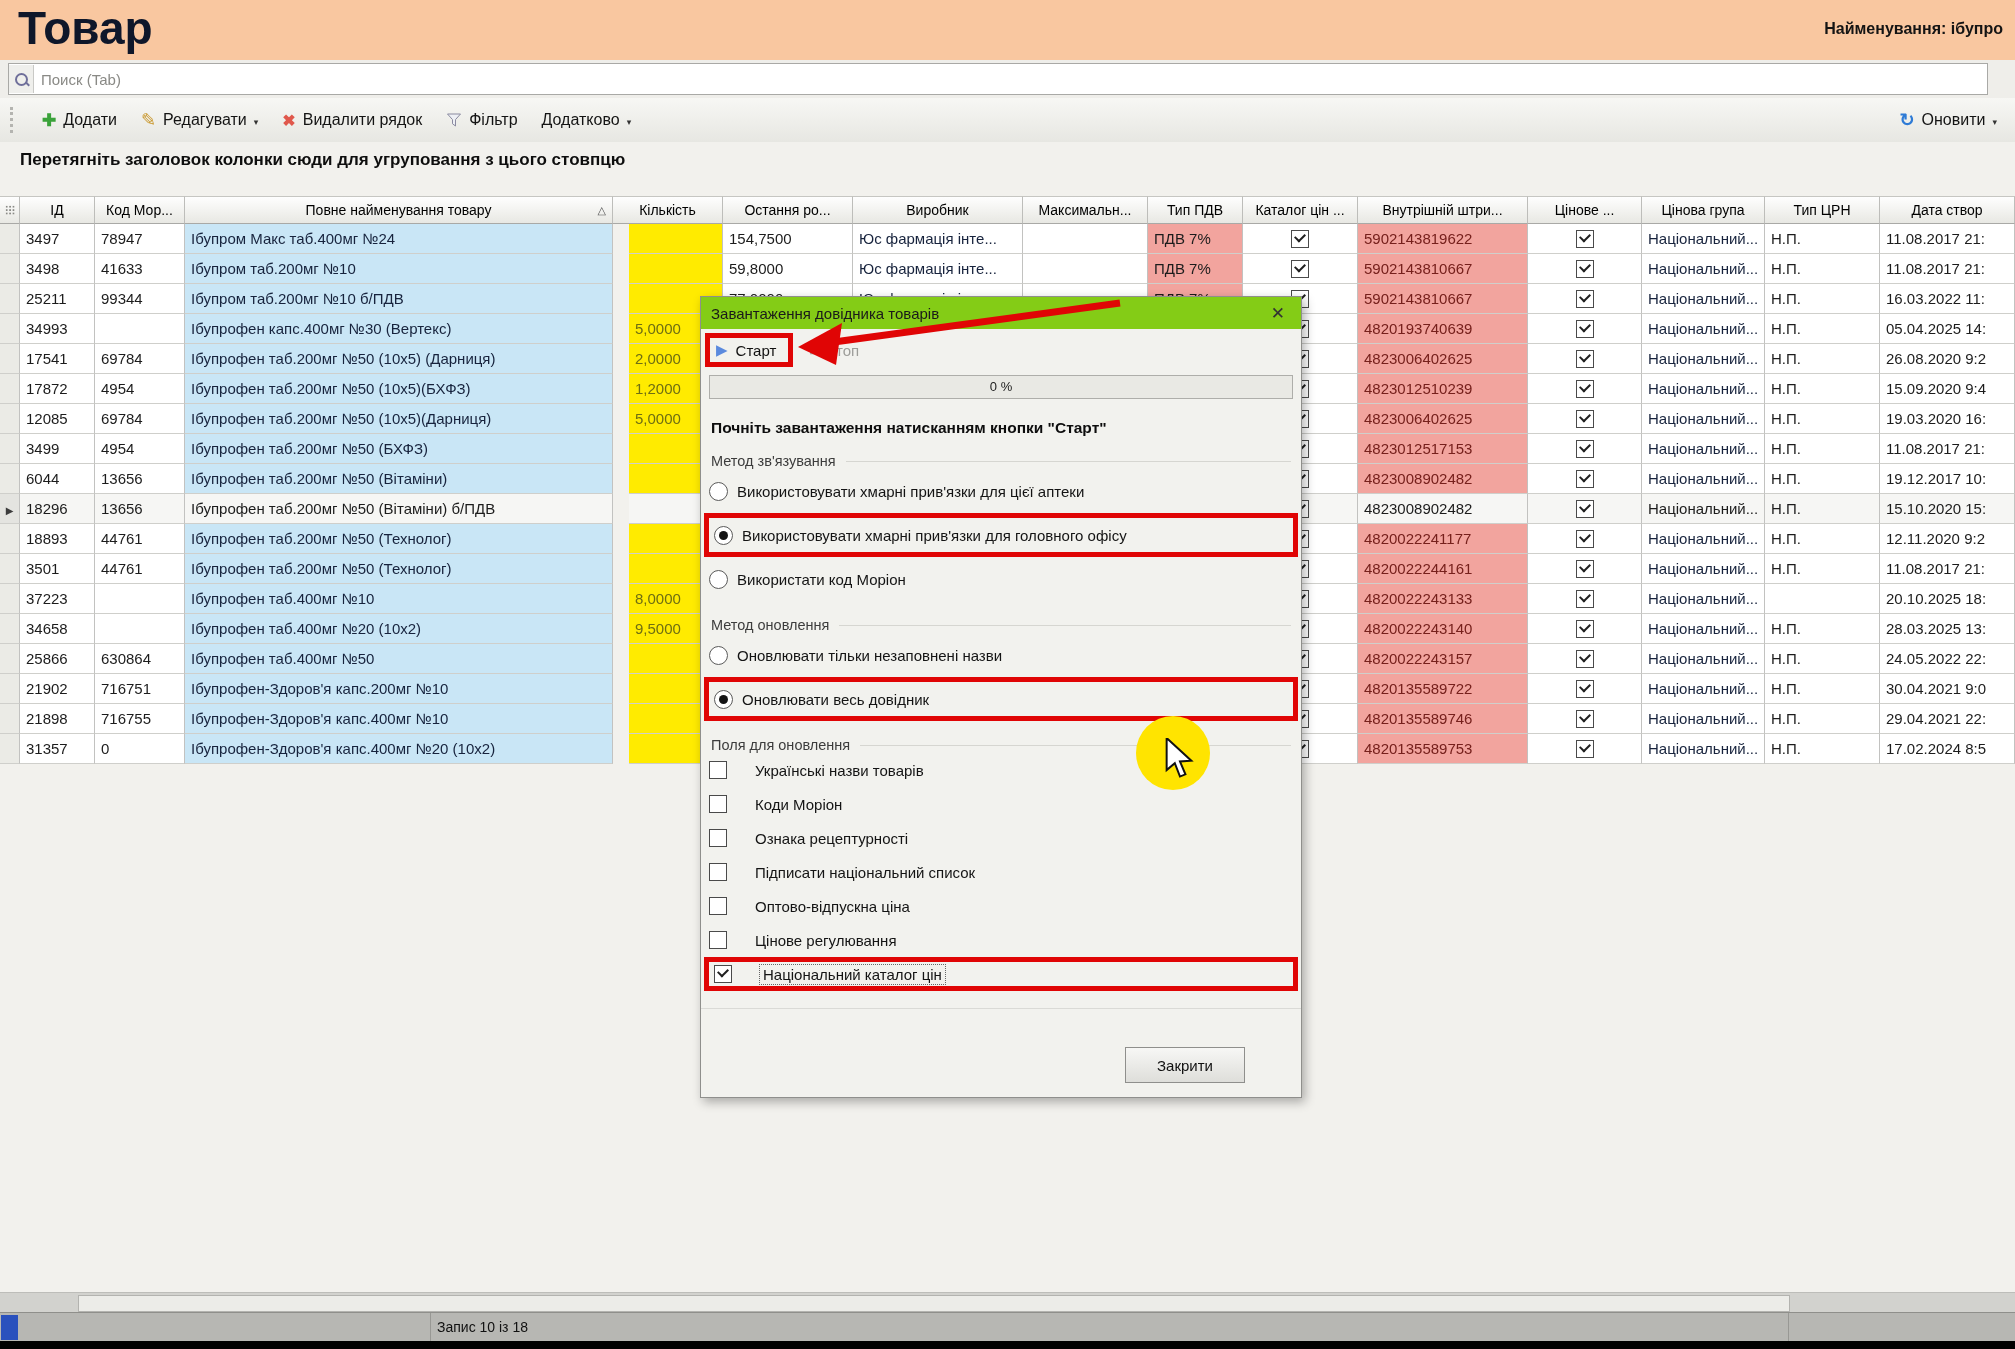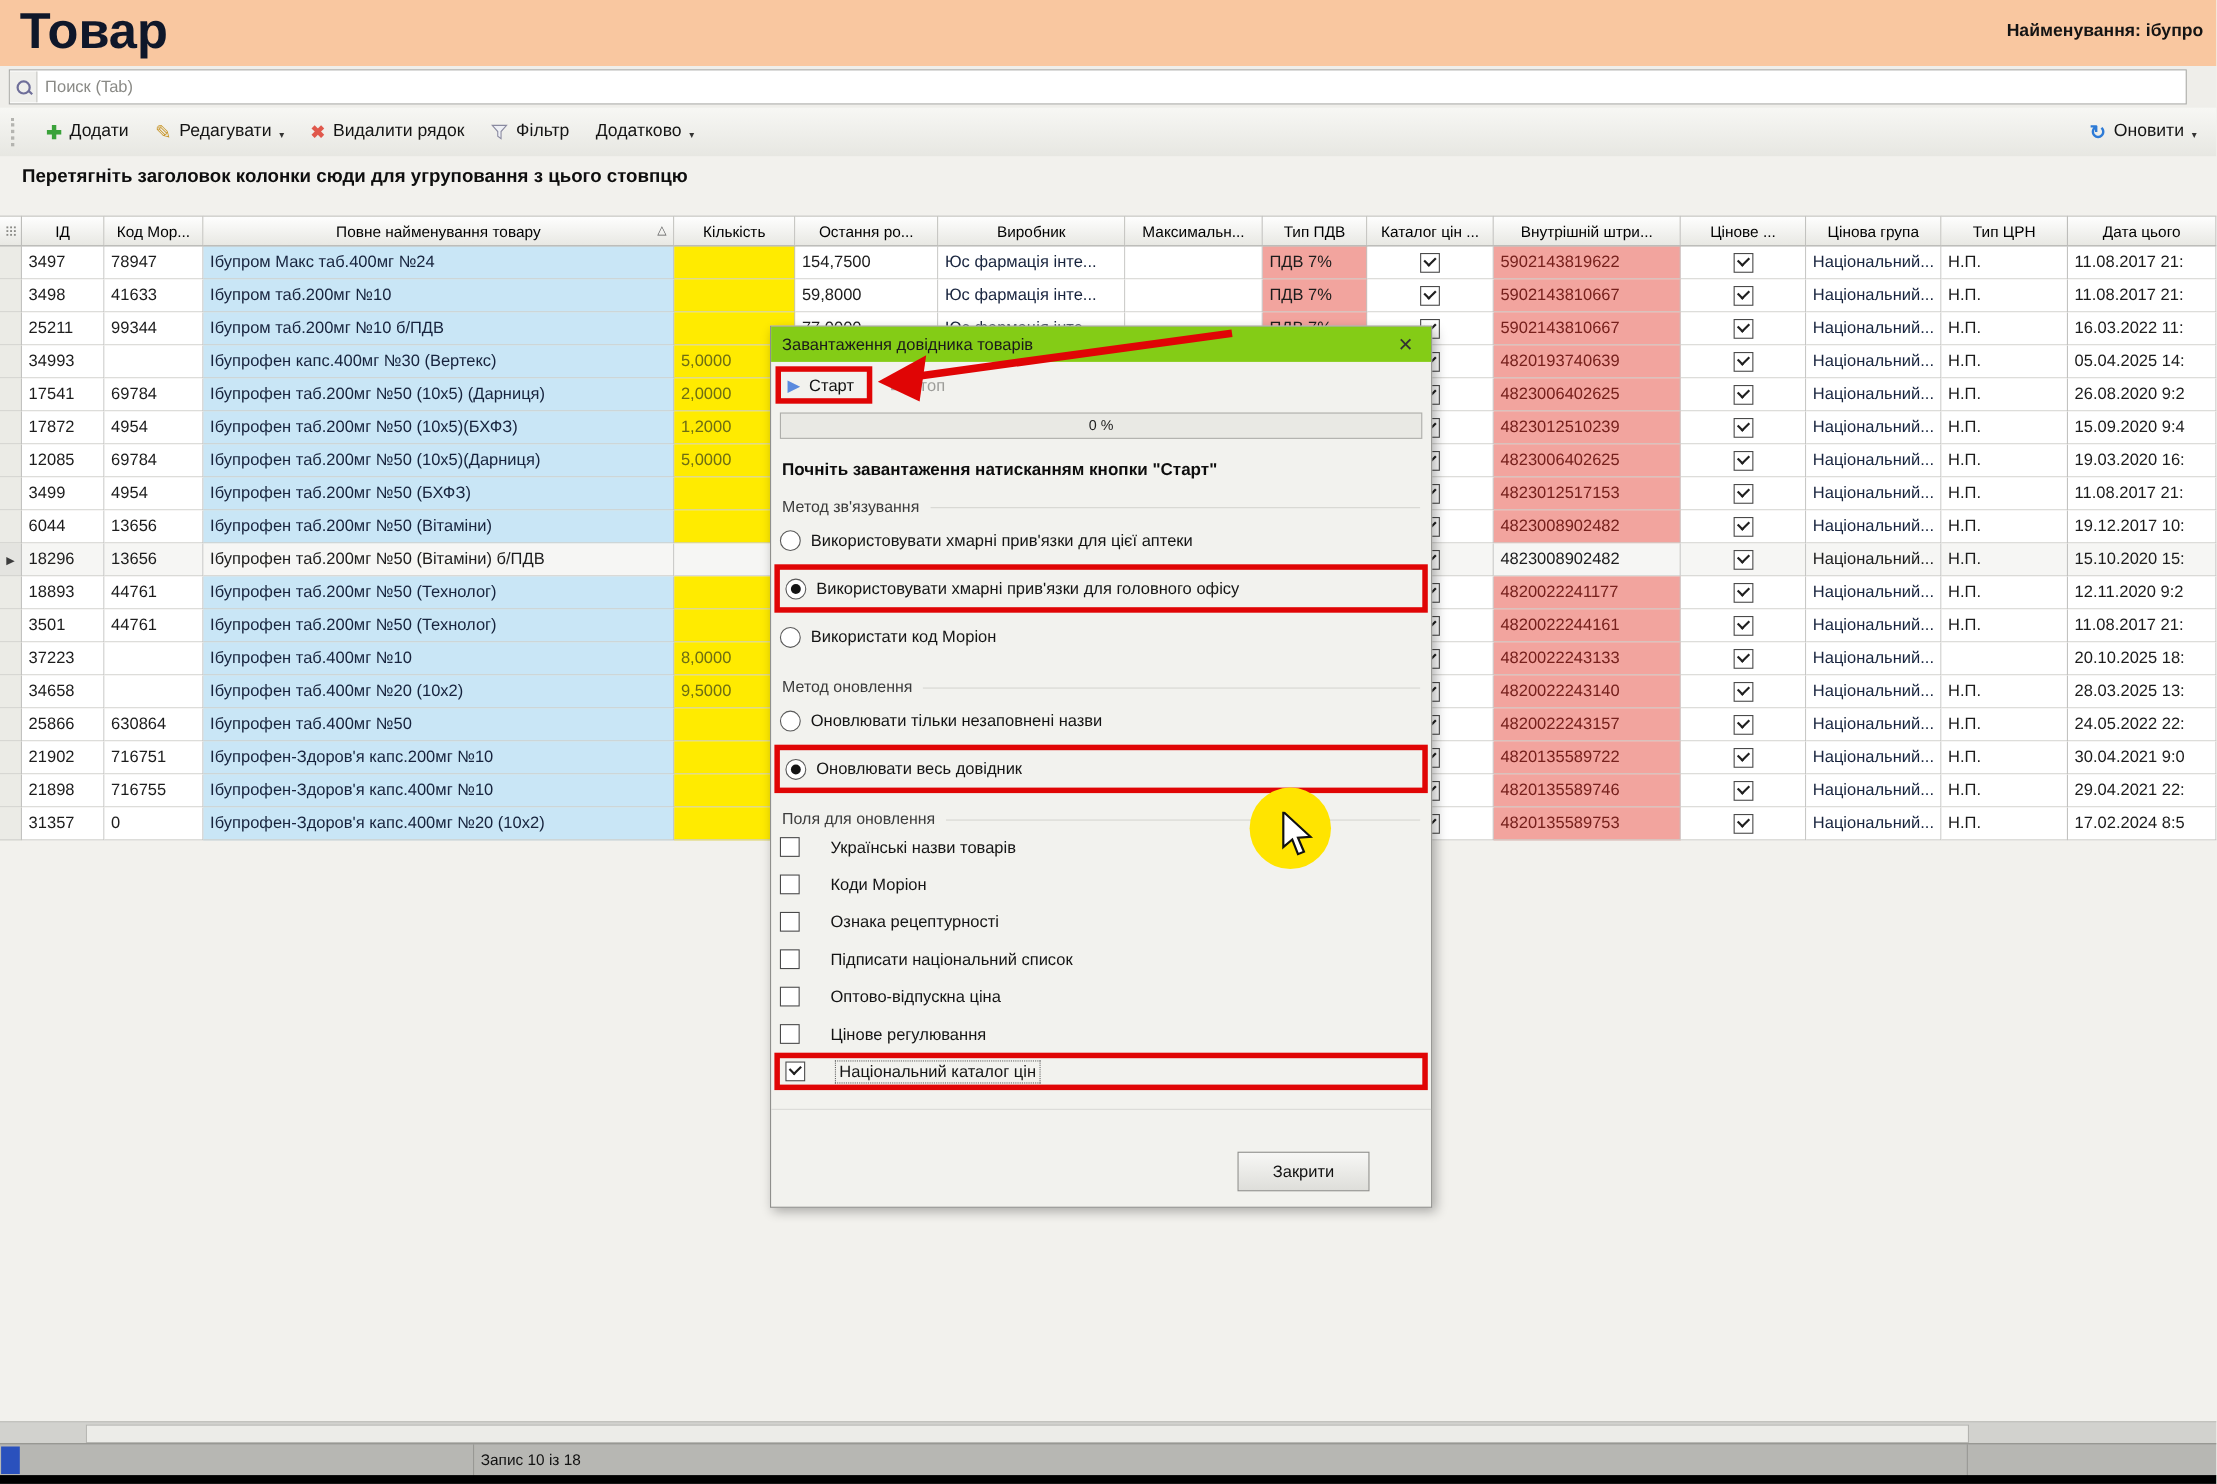--- a/index.html
+++ b/index.html
@@ -30,21 +30,21 @@
   .tb-right{margin-left:auto;margin-right:18px;}
   
   .group-hint{position:absolute;left:20px;top:150px;font-size:17px;font-weight:bold;color:#0e0e0e;}
   
   .table{position:absolute;left:0;top:196px;width:2015px;}
   .trow,.thead{display:grid;grid-template-columns:20px 75px 90px 428px 110px 130px 170px 125px 95px 115px 170px 114px 123px 115px 135px;width:2015px;border-radius:14px;}
   .hcell{height:26px;line-height:26px;background:linear-gradient(#fefefe,#e8e8e3);border-right:1px solid #bdbdba;border-bottom:1px solid #a9a9a6;border-top:1px solid #c6c6c2;font-size:14px;text-align:center;color:#000;overflow:hidden;white-space:nowrap;position:relative;}
   .cell{height:30px;line-height:30px;font-size:15px;border-right:1px solid #c2c2c0;border-bottom:1px solid #cfcfcb;overflow:hidden;white-space:nowrap;background:#fff;padding:0 6px;box-sizing:border-box;color:#1c1c1c;}
   .c-ind{background:#ebebe6;padding:0 2px;text-align:center;}
   .c-name{background:#c9e6f6;color:#17233d;}
-  .c-qty{background:#ffeb00;color:#6e6e13;}
+  .c-qty{background:#ffeb00;color:#6e6e13;margin-left:16px;}
   .c-vat{background:#f2a49e;}
   .c-barcode{background:#f2a49e;color:#76201c;}
   .c-vendor,.c-group{color:#17233d;}
   .c-catalog,.c-price{display:flex;align-items:center;justify-content:center;}
   .trow.sel .cell{background:#f6f6f4;color:#1c1c1c;}
   .trow.sel .c-ind{background:#e4e4e0;}
   .rowmark{font-size:10px;color:#3c3c3c;}
   .sort-ic{position:absolute;right:6px;top:0;font-size:11px;color:#555;}
   .grid-icon{display:inline-block;width:10px;height:10px;margin-top:8px;background-image:radial-gradient(#8a8a86 1px,transparent 1.2px);background-size:3.4px 3.4px;}
   .cbx{width:16px;height:16px;border:1px solid#4a4a4a;background:#fff;position:relative;flex:0 0 auto;}
@@ -144,21 +144,21 @@
       <div class="hcell c-h-qty"><span>Кількість</span></div>
       <div class="hcell c-h-last"><span>Остання ро...</span></div>
       <div class="hcell c-h-vendor"><span>Виробник</span></div>
       <div class="hcell c-h-max"><span>Максимальн...</span></div>
       <div class="hcell c-h-vat"><span>Тип ПДВ</span></div>
       <div class="hcell c-h-catalog"><span>Каталог цін ...</span></div>
       <div class="hcell c-h-barcode"><span>Внутрішній штри...</span></div>
       <div class="hcell c-h-price"><span>Цінове ...</span></div>
       <div class="hcell c-h-group"><span>Цінова група</span></div>
       <div class="hcell c-h-crn"><span>Тип ЦРН</span></div>
-      <div class="hcell c-h-date"><span>Дата цього</span></div>
+      <div class="hcell c-h-date"><span>Дата створ</span></div>
     </div>
   <div>
       <div class="trow">
         <div class="cell c-ind"></div>
         <div class="cell c-id">3497</div>
         <div class="cell c-code">78947</div>
         <div class="cell c-name">Ібупром Макс таб.400мг №24</div>
         <div class="cell c-qty"></div>
         <div class="cell c-last">154,7500</div>
         <div class="cell c-vendor">Юс фармація інте...</div>

